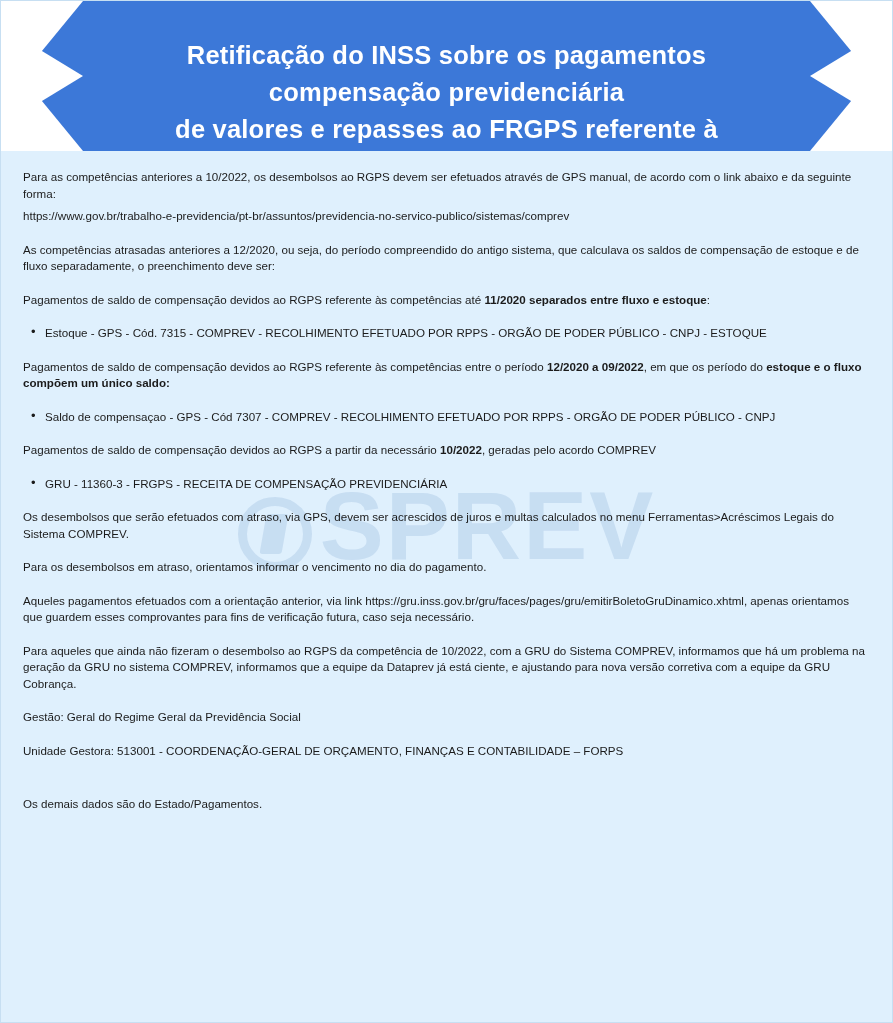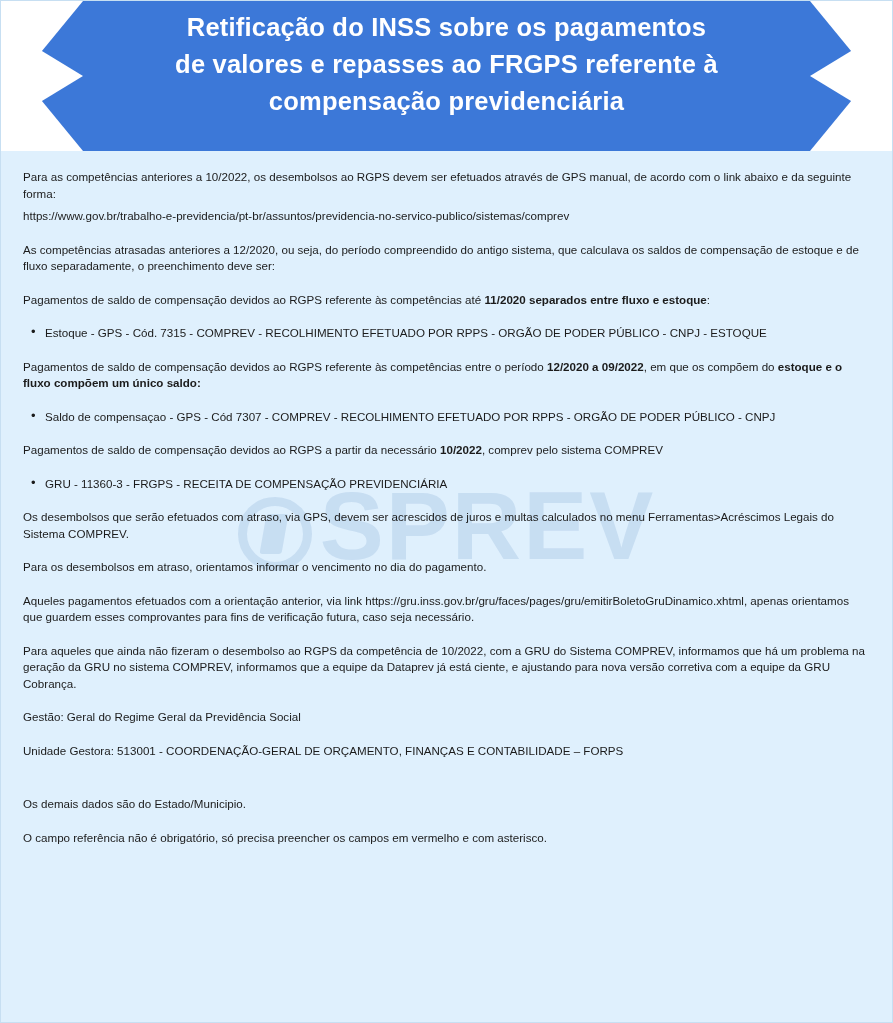--- a/index.html
+++ b/index.html
@@ -85,21 +85,21 @@
     width: 0;
     height: 0;
     border-right: 46px solid #ffffff;
     border-top: 28px solid transparent;
     border-bottom: 28px solid transparent;
   }
   .header-title {
     position: absolute;
     left: 90px;
     right: 90px;
-    top: 8px;
+    top: 36px;
     text-align: center;
     color: #ffffff;
     font-size: 25.5px;
     font-weight: bold;
     line-height: 37px;
     letter-spacing: 0.2px;
   }
   
   .watermark {
     position: absolute;
@@ -180,22 +180,22 @@
   <div class="header">
     <div class="header-band"></div>
     <div class="notch notch-tl"></div>
     <div class="notch notch-bl"></div>
     <div class="notch notch-tr"></div>
     <div class="notch notch-br"></div>
     <div class="arrow-left"></div>
     <div class="arrow-right"></div>
     <div class="header-title">
       <div>Retificação do INSS sobre os pagamentos</div>
+      <div>compensação previdenciária</div>
       <div>de valores e repasses ao FRGPS referente à</div>
-      <div>compensação previdenciária</div>
     </div>
   </div>
 
   <div class="watermark">
     <span class="wm-mark"></span><span>SPREV</span>
   </div>
 
   <div class="content">
 
     <p class="para tight">Para as competências anteriores a 10/2022, os desembolsos ao RGPS devem ser efetuados através de GPS manual, de acordo com o link abaixo e  da seguinte forma:</p>
@@ -203,37 +203,36 @@
 
     <p class="para">As competências atrasadas anteriores a 12/2020, ou seja, do período compreendido do antigo sistema, que calculava os saldos de compensação de estoque e de fluxo separadamente, o preenchimento deve ser:</p>
 
     <p class="para">
       <span>Pagamentos de saldo de compensação devidos ao RGPS referente às competências até </span><span class="b">11/2020 separados entre fluxo e estoque</span><span>:</span>
     </p>
 
     <p class="bullet">Estoque - GPS - Cód. 7315 - COMPREV - RECOLHIMENTO EFETUADO POR RPPS - ORGÃO DE PODER PÚBLICO - CNPJ - ESTOQUE</p>
 
     <p class="para">
-      <span>Pagamentos de saldo de compensação devidos ao RGPS referente às competências entre o período </span><span class="b">12/2020 a 09/2022</span><span>,  em que os compõem do </span><span class="b">estoque e o fluxo compõem um único saldo:</span>
+      <span>Pagamentos de saldo de compensação devidos ao RGPS referente às competências entre o período </span><span class="b">12/2020 a 09/2022</span><span>,  em que os período do </span><span class="b">estoque e o fluxo compõem um único saldo:</span>
     </p>
 
     <p class="bullet">Saldo de compensaçao - GPS - Cód 7307 - COMPREV - RECOLHIMENTO EFETUADO POR RPPS - ORGÃO DE PODER PÚBLICO - CNPJ</p>
 
     <p class="para">
-      <span>Pagamentos de saldo de compensação devidos ao RGPS a partir da necessário </span><span class="b">10/2022</span><span>, comprev pelo sistema COMPREV</span>
+      <span>Pagamentos de saldo de compensação devidos ao RGPS a partir da necessário </span><span class="b">10/2022</span><span>, geradas pelo acordo COMPREV</span>
     </p>
 
     <p class="bullet">GRU - 11360-3 - FRGPS - RECEITA DE COMPENSAÇÃO PREVIDENCIÁRIA</p>
 
     <p class="para">Os desembolsos que serão efetuados com atraso, via GPS, devem ser acrescidos de juros e multas calculados no menu Ferramentas&gt;Acréscimos Legais do Sistema COMPREV.</p>
     <p class="para">Para os desembolsos em atraso, orientamos  informar o vencimento no dia do pagamento.</p>
     <p class="para">Aqueles pagamentos efetuados com a orientação anterior, via link https://gru.inss.gov.br/gru/faces/pages/gru/emitirBoletoGruDinamico.xhtml, apenas orientamos que guardem esses comprovantes para fins de verificação futura, caso seja necessário.</p>
     <p class="para">Para aqueles que ainda não fizeram o desembolso ao RGPS da competência de 10/2022, com a GRU do Sistema COMPREV, informamos que há um problema na geração da GRU no sistema COMPREV,  informamos que a equipe da Dataprev já está ciente, e ajustando para nova versão corretiva com a equipe da GRU Cobrança.</p>
     <p class="para">Gestão: Geral do Regime Geral da Previdência Social</p>
     <p class="para">Unidade Gestora: 513001 - COORDENAÇÃO-GERAL DE ORÇAMENTO, FINANÇAS E CONTABILIDADE – FORPS</p>
 
     <div class="spacer"></div>
 
-    <p class="para">Os demais dados são do Estado/Municipio.</p>
-    <p class="para">O campo referência não é obrigatório, só precisa preencher os campos em vermelho e com asterisco.</p>
+    <p class="para">Os demais dados são do Estado/Pagamentos.</p>
 
   </div>
 </div>
 
 </body></html>

